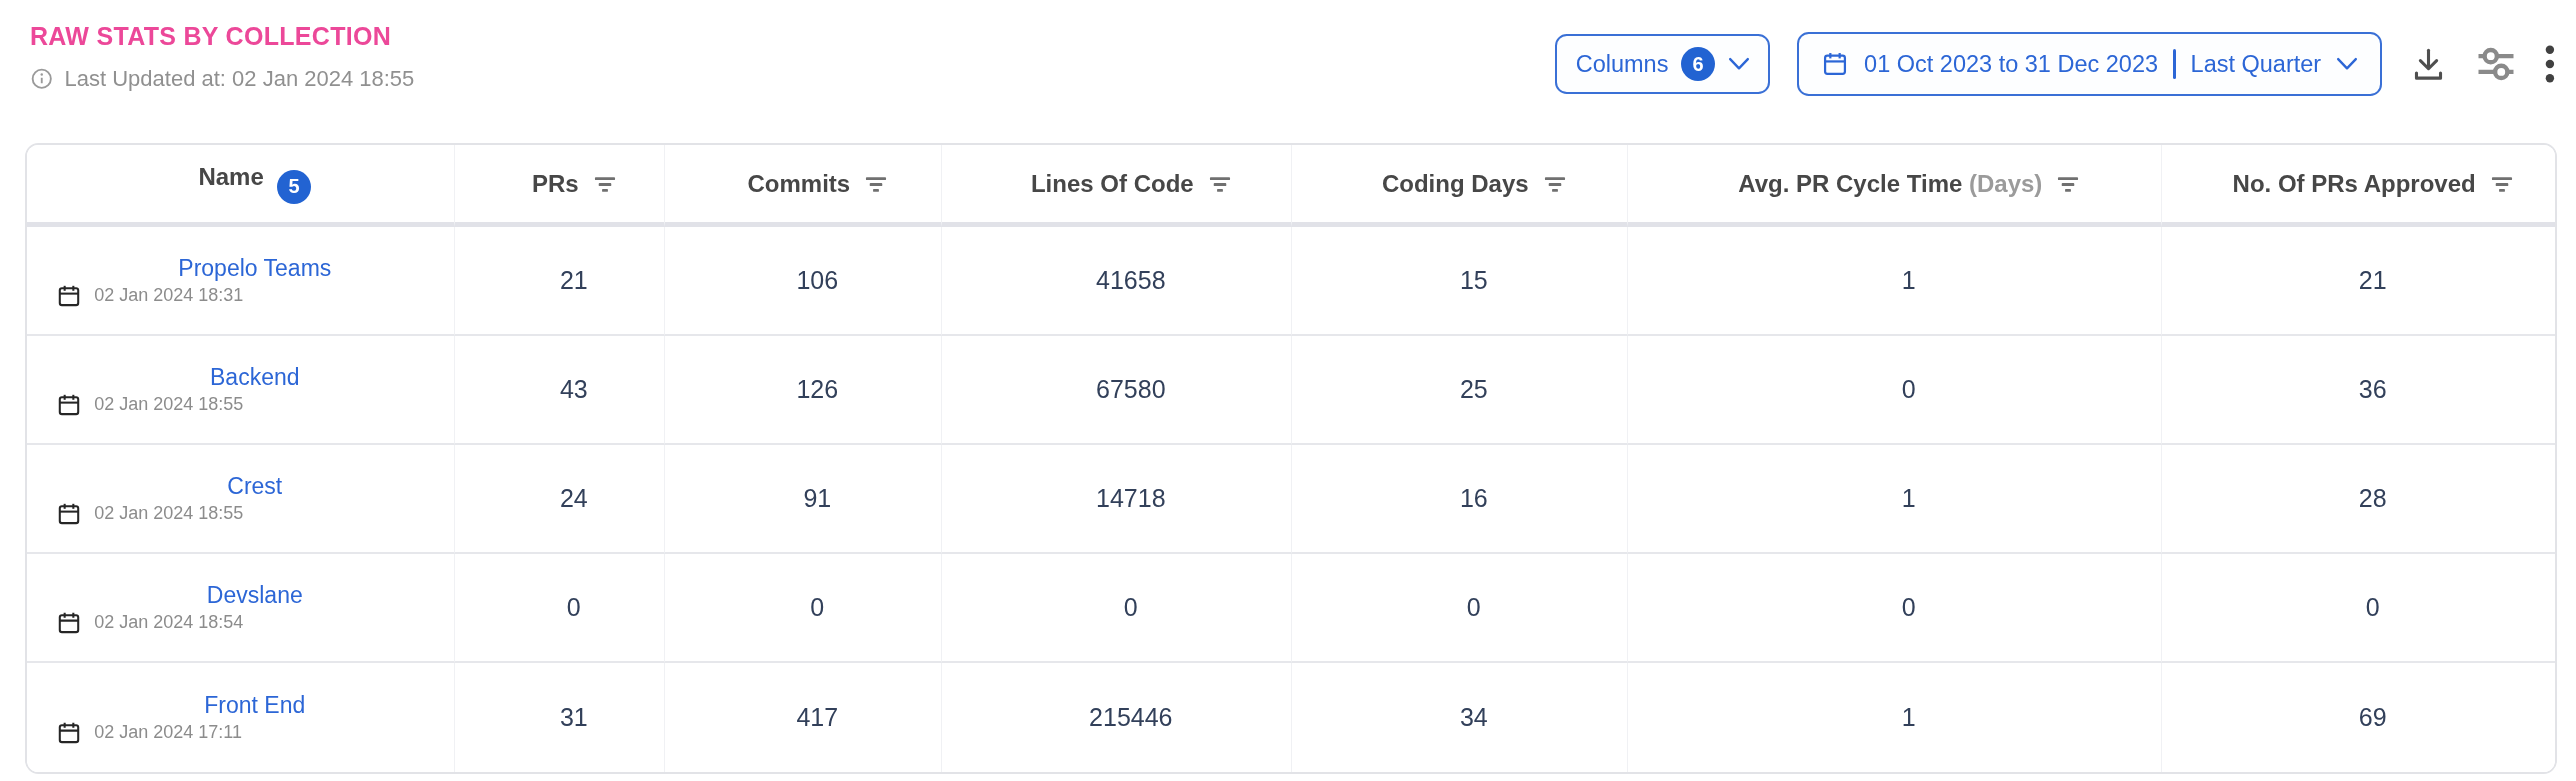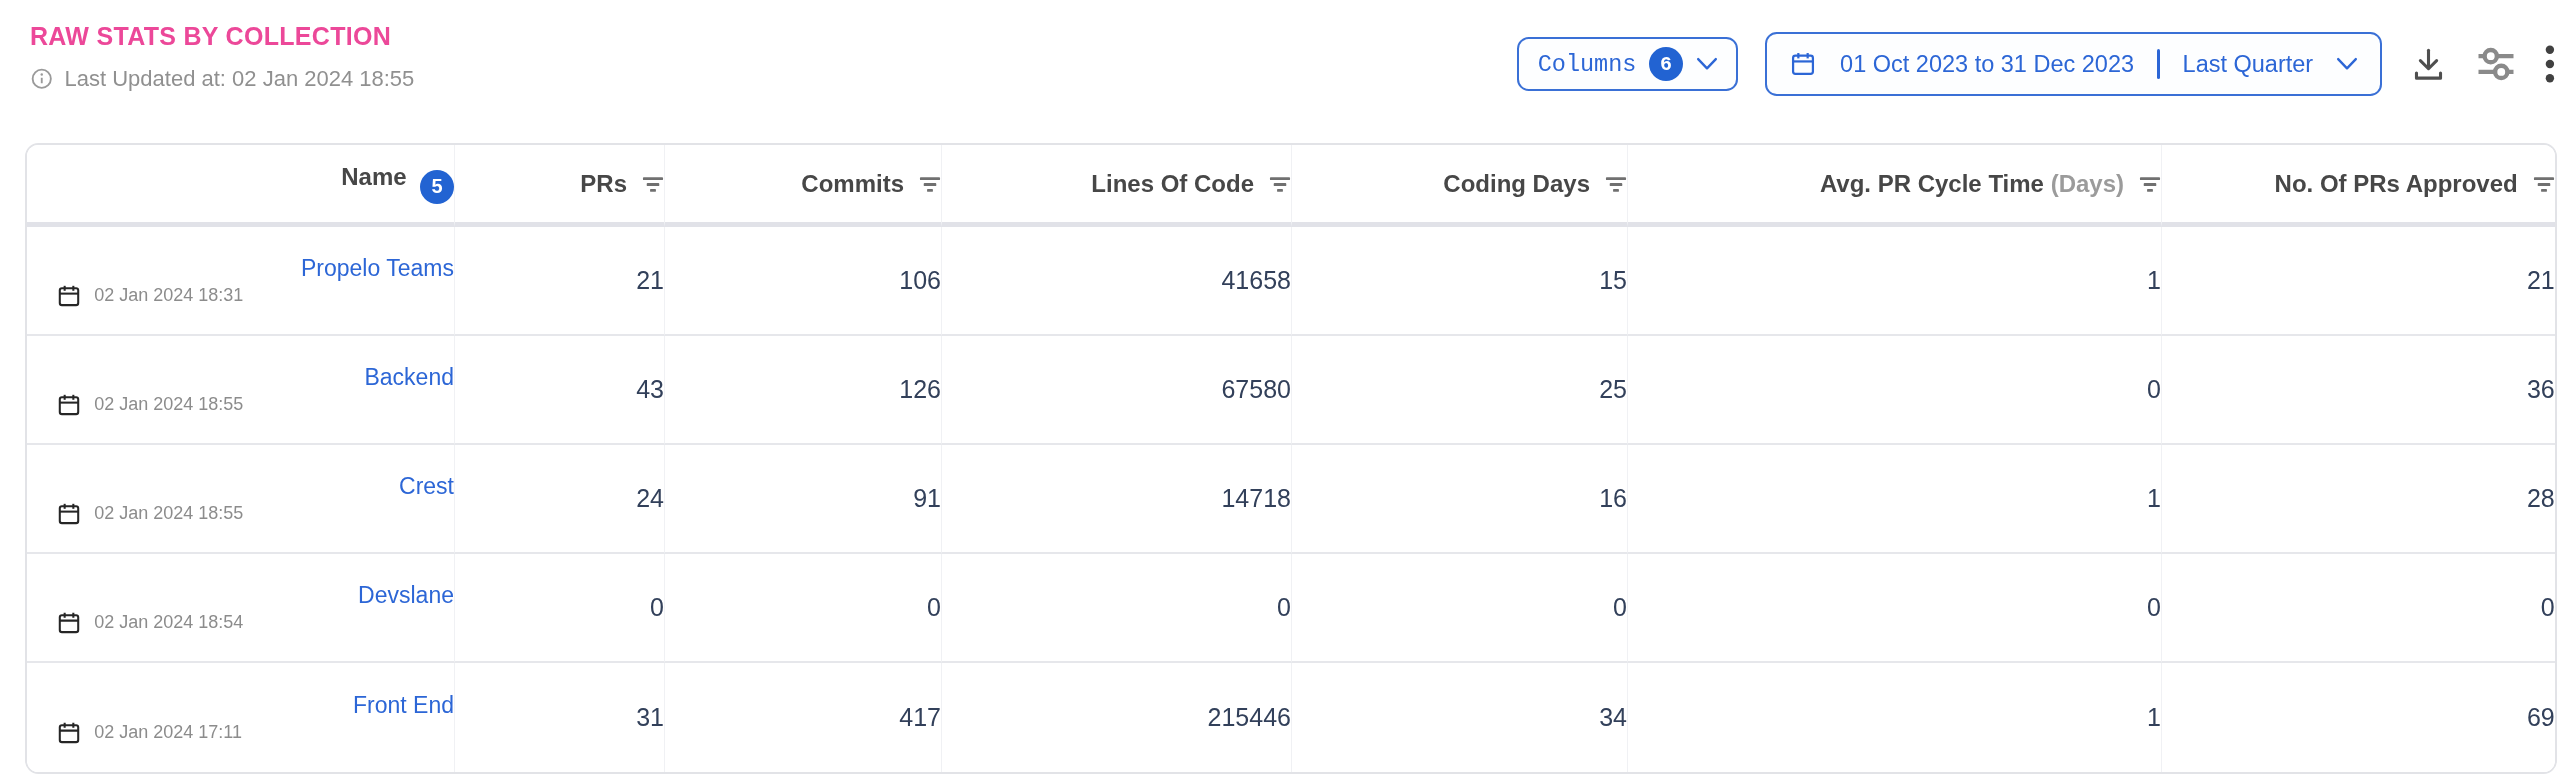--- a/index.html
+++ b/index.html
@@ -10,34 +10,34 @@
   .topbar { display:flex; justify-content:space-between; align-items:flex-start;
             padding:22px 20px 0 30px; }
   .title  { font-size:25px; font-weight:700; color:#ec4899; letter-spacing:0.3px; }
   .updated{ margin-top:15px; display:flex; align-items:center; gap:11px;
             font-size:22px; color:#909090; }
 
   .controls { display:flex; align-items:center; gap:27px; margin-top:10px; }
   .btn { display:inline-flex; align-items:center; background:#fdfeff;
          border:2.5px solid #3a70d6; border-radius:11.8px; color:#2c66d6;
          font-size:23.5px; cursor:pointer; }
-  .columns-btn { height:54px; padding:0 18.5px; gap:12.6px;font-family:Liberation Mono, monospace; }
+  .columns-btn { height:60px; padding:0 18.5px; gap:12.6px; }
   .count-badge { width:34px; height:34px; border-radius:50%; background:#2263d2;
                  color:#ffffff; font-size:20px; font-weight:700;
                  display:inline-flex; align-items:center; justify-content:center; }
-  .date-btn { height:64px; padding:0 22px; gap:23px; }
+  .date-btn { height:64px; padding:0 22px; gap:15px; }
   .vdivider { width:2.5px; height:30px; background:#2c66d6; border-radius:1.7px; }
   .icon-btn { background:none; border:none; cursor:pointer; display:inline-flex;
               align-items:center; }
 
   
   .table-wrap { margin:47px 19.3px 0 25px; border:2.5px solid #e2e3e7;
                 border-radius:13.4px; overflow:hidden; background:#fff; }
   table { width:100%; border-collapse:separate; border-spacing:0; table-layout:fixed; }
-  th, td { text-align:right; padding-left:28.6px; vertical-align:middle; }
+  th, td { text-align:center; padding-left:28.6px; vertical-align:middle; }
   th { height:82px; font-size:24px; font-weight:700; color:#474747;
        border-bottom:5.9px solid #e1e2e8; background:#ffffff; }
   th .sub { font-weight:700; color:#9b9b9b; }
   td { height:109px; font-size:25px; color:#32405a;
        border-bottom:2.5px solid #e6e7eb; background:#ffffff; }
   tr:last-child td { border-bottom:none; }
   th:not(:last-child), td:not(:last-child) { border-right:1.7px solid #f0f1f4; }
 
   .filter-icon { margin-left:15px; vertical-align:-1.7px; }
   .name-badge  { display:inline-flex; width:34px; height:34px; border-radius:50%;

